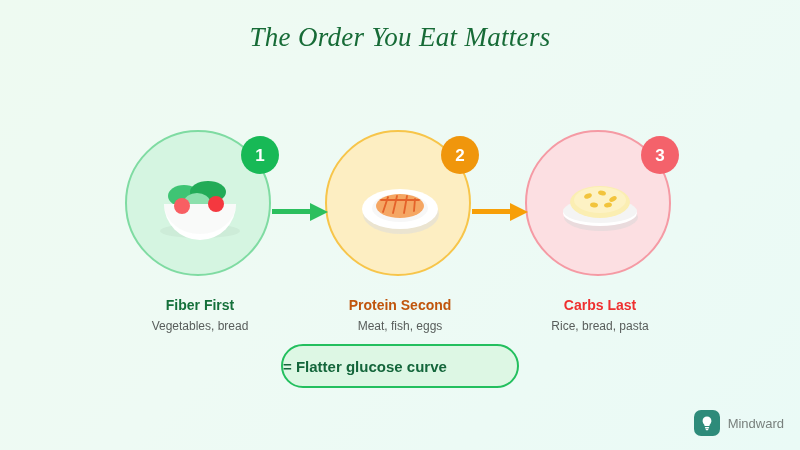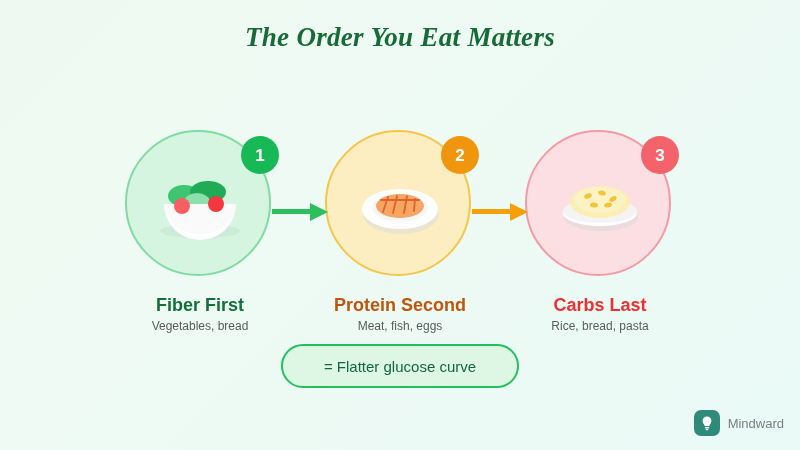--- a/index.html
+++ b/index.html
@@ -24,21 +24,21 @@
 
   
   .title {
     position: absolute;
     top: 22px;
     left: 0;
     width: 800px;
     text-align: center;
     font-family: "Liberation Serif", serif;
     font-style: italic;
-    font-weight: bold;
+    font-weight: normal;
     font-size: 27px;
     letter-spacing: 0.3px;
     color: #176b37;
   }
 
   
   .steps {
     position: absolute;
     top: 130px;
     left: 0;
@@ -134,21 +134,21 @@
   .caption {
     position: absolute;
     width: 220px;
     text-align: center;
   }
   .caption-1 { left: 90px; top: 296px; }
   .caption-2 { left: 290px; top: 296px; }
   .caption-3 { left: 490px; top: 296px; }
 
   .caption-title {
-    font-size: 18px;
+    font-size: 14px;
     font-weight: bold;
     line-height: 18px;
   }
   .caption-title-1 { color: #14703a; }
   .caption-title-2 { color: #c0550c; }
   .caption-title-3 { color: #ef2f2f; }
 
   .caption-sub {
     margin-top: 4px;
     font-size: 12px;
@@ -162,23 +162,22 @@
     left: 281px;
     top: 344px;
     width: 238px;
     height: 44px;
     box-sizing: border-box;
     border: 2px solid #23bf5e;
     border-radius: 24px;
     background: #ddf7e4;
     display: flex;
     align-items: center;
-    justify-content: center;
     font-size: 15px;
-    font-weight: normal;
+    font-weight: bold;
     color: #14663b;
   }
 
   
   .brand {
     position: absolute;
     right: 16px;
     bottom: 14px;
     display: flex;
     align-items: center;

